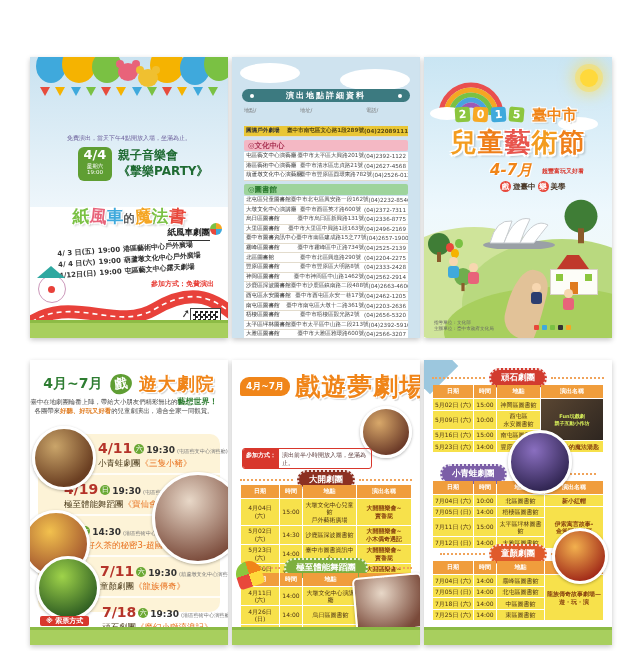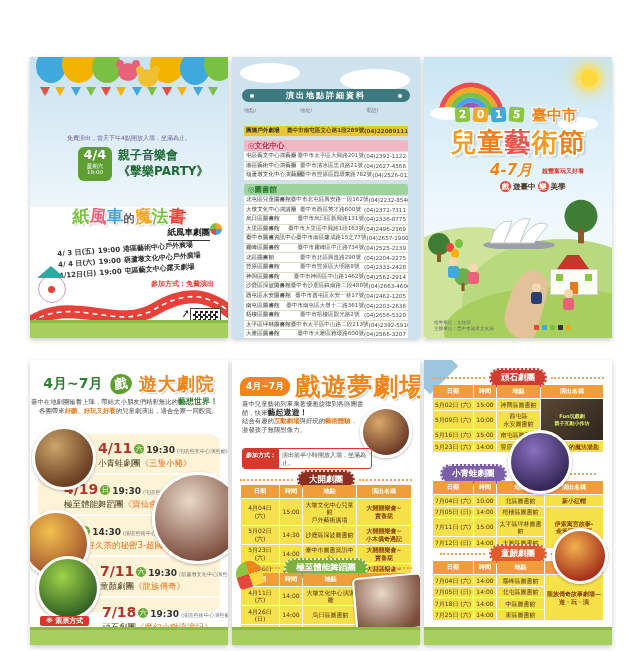--- a/index.html
+++ b/index.html
@@ -115,21 +115,21 @@
   .badgerow{display:flex;align-items:center;gap:4px;margin:0 8px}
   .dotline{flex:1;border-top:2px dotted #f0a35a;height:0}
   .badge{padding:2px 10px;border-radius:10px;color:#fff;font-weight:bold;font-size:8.5px;border:2px dotted rgba(255,255,255,.8);white-space:nowrap}
   .bg-dk{background:#8c3022}.bg-ex{background:#7daf3f}.bg-st{background:#d23b2f}.bg-fr{background:#7b5ea7}.bg-ch{background:#e05a2b}
   table.sched{border-collapse:separate;border-spacing:1.5px;width:100%}
   table.sched th{background:#f09d3c;color:#fff;font-size:6px;font-weight:bold;padding:2px 1px}
   table.sched td{background:#f7e14b;font-size:6px;color:#4a3014;text-align:center;padding:1.5px 1px;white-space:pre-line;line-height:7.5px}
   table.sched td.show{font-weight:bold;color:#8a4410}
   table.sched td.photo{padding:0;background:linear-gradient(135deg,#5a4632,#2e2620);color:#d8f05a;font-size:5px;font-weight:bold;line-height:7px}
   
-  .gintro{position:absolute;left:0;right:10px;top:38px;text-align:right}
+  .gintro{position:absolute;left:0;right:10px;top:38px;text-align:center}
   .schedbox{position:absolute;left:8px;top:74px;width:182px;height:178px;background:#fdf3d7;border-radius:10px}
   .entry{padding:4px 6px 3px;border-top:2px solid rgba(255,255,255,.8)}
   .entry:nth-of-type(1){border-top:none}
   .eline1{white-space:nowrap}
   .edate{font-size:14px;font-weight:bold;color:#b5342a;margin-right:2px}
   .eday{display:inline-block;width:10px;height:10px;border-radius:50%;background:#6aa834;color:#fff;font-size:7px;line-height:10px;text-align:center;vertical-align:2px}
   .etime{font-size:9px;font-weight:bold;color:#333;margin:0 2px}
   .evenue{font-size:5.2px;color:#777}
   .eline2{font-size:8.5px;font-weight:normal;margin-top:1px;white-space:nowrap}
   .etroupe{color:#4a3a1a}.etitle{color:#e8701d}
@@ -546,25 +546,20 @@
   <div class="tixtext">開演當天前一小時開放現場索票，憑票對號入座，一人一票，索完為止。</div>
   <div class="grass"></div>
 </div>
 
 <div class="panel" id="p5">
   <div class="dtitle">
     <span class="dmo">4月~7月</span>
     <span class="dbig">戲遊夢劇場</span>
     <span class="dnotes">♪♫</span>
   </div>
-  <div class="dintro intro">
-    <span>臺中兒童藝術列車乘著優雅旋律到各區圖書館，快來</span><span class="em-b">藝起遨遊！</span><br>
-    <span>結合有趣的</span><span class="em-o">互動劇場</span><span>與好玩的</span><span class="em-o">藝術體驗</span><span>，</span><br>
-    <span>激發孩子無限想像力。</span>
-  </div>
   <div class="dphoto"></div>
   <div class="djoin">
     <span class="lab">參加方式：</span>
     <span class="txt">演出前半小時開放入場，坐滿為止。</span>
   </div>
   <div class="badgerow" style="position:absolute;left:0;right:0;top:110px">
     <div class="dotline"></div>
     <div class="badge bg-dk">大開劇團</div>
     <div class="dotline"></div>
   </div>

